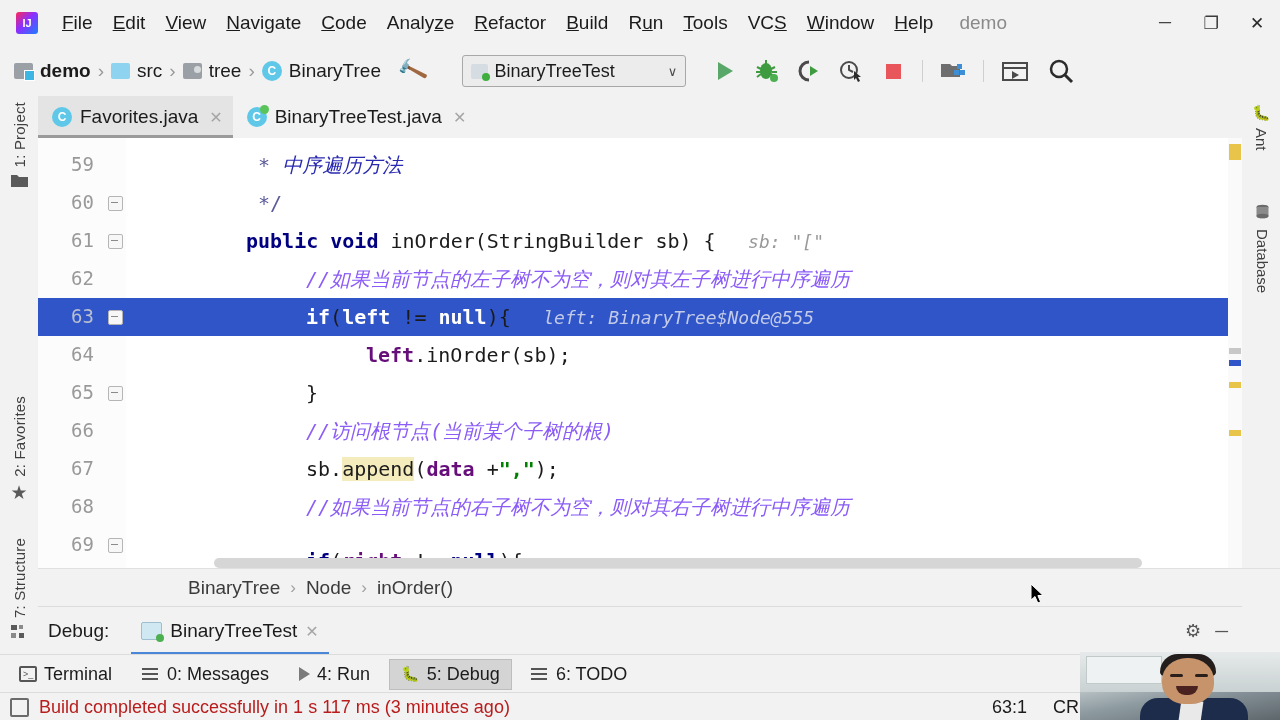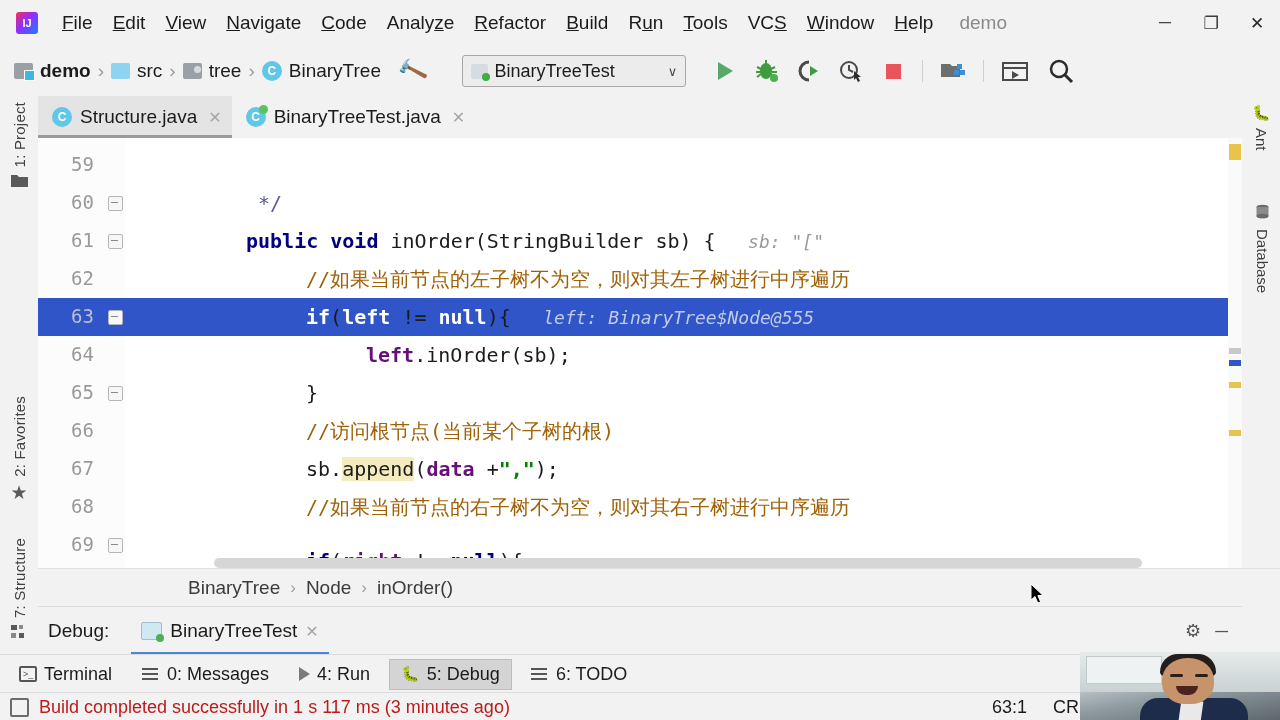--- a/index.html
+++ b/index.html
@@ -127,21 +127,21 @@
     border-radius:2px;background:#f7f7f7;}
   .foldmark:after{content:"";position:absolute;left:2px;top:5px;width:7px;height:1px;background:#8a8a8a;}
   .codearea{position:absolute;left:88px;top:0;right:0;height:100%;}
   .cline{position:absolute;left:0;width:100%;height:38px;white-space:pre;
     font-family:"DejaVu Sans Mono",monospace;font-size:20px;line-height:38px;color:#1b1b1b;}
   .cline.sel{background:#2f55c9;}
   .cline .txt{padding-left:120px;display:inline-block;}
   .kw{color:#000080;font-weight:bold;}
   .fld{color:#660e7a;font-weight:bold;}
   .str{color:#008000;font-weight:bold;}
-  .cmt{color:#a16207;}
+  .cmt{color:#8b5cf6;font-style:italic;}
   .doc{color:#2a2ab0;font-style:italic;}
   .docp{color:#5a5a9a;}
   .hint{color:#9a9a9a;font-style:italic;font-size:18px;}
   .cline.sel .kw,.cline.sel .fld,.cline.sel .str{color:#ffffff;}
   .cline.sel .hint{color:#c3cbe8;}
   .hl-ident{background:#f5ecbe;}
   .hscroll{position:absolute;left:176px;bottom:0;width:928px;height:10px;background:#d6d6d6;
     border-radius:5px;}
 
   
@@ -381,21 +381,21 @@
           <ellipse cx="7.5" cy="12" rx="6" ry="2.3" fill="#6a6a6a"></ellipse>
         </svg>
       </span>
       <span class="vtext-r">Database</span>
     </div>
   </div>
 
   <div class="tabsbar" id="editor-tabs">
       <div class="tab active">
         <span class="t-ico">C</span>
-        <span class="t-name">Structure.java</span>
+        <span class="t-name">Favorites.java</span>
         <span class="t-close">✕</span>
       </div>
       <div class="tab">
         <span class="t-ico test">C</span>
         <span class="t-name">BinaryTreeTest.java</span>
         <span class="t-close">✕</span>
       </div>
     </div>
 
   <div class="editor">
@@ -433,20 +433,21 @@
         </div>
         <div class="gutter-line" style="top: 350px;">
           <span class="num">68</span>
         </div>
         <div class="gutter-line" style="top: 388px;">
           <span class="num">69</span>
           <span class="foldmark"></span>
         </div>
       </div>
     <div class="codearea" id="codearea">
+        <div class="cline" style="top: 8px;"><span class="txt" style="padding-left:120px"><span class="docp"> * </span><span class="doc">中序遍历方法</span></span></div>
         <div class="cline" style="top: 46px;"><span class="txt" style="padding-left:120px"><span class="docp"> */</span></span></div>
         <div class="cline" style="top: 84px;"><span class="txt" style="padding-left:120px"><span class="kw">public void </span>inOrder(StringBuilder sb) {<span class="hint">   sb: "["</span></span></div>
         <div class="cline" style="top: 122px;"><span class="txt" style="padding-left:180px"><span class="cmt">//如果当前节点的左子树不为空，则对其左子树进行中序遍历</span></span></div>
         <div class="cline sel" style="top: 160px;"><span class="txt" style="padding-left:180px"><span class="kw">if</span>(<span class="fld">left</span> != <span class="kw">null</span>){<span class="hint">   left: BinaryTree$Node@555</span></span></div>
         <div class="cline" style="top: 198px;"><span class="txt" style="padding-left:240px"><span class="fld">left</span>.inOrder(sb);</span></div>
         <div class="cline" style="top: 236px;"><span class="txt" style="padding-left:180px">}</span></div>
         <div class="cline" style="top: 274px;"><span class="txt" style="padding-left:180px"><span class="cmt">//访问根节点(当前某个子树的根)</span></span></div>
         <div class="cline" style="top: 312px;"><span class="txt" style="padding-left:180px">sb.<span class="hl-ident">append</span>(<span class="fld">data</span> +<span class="str">","</span>);</span></div>
         <div class="cline" style="top: 350px;"><span class="txt" style="padding-left:180px"><span class="cmt">//如果当前节点的右子树不为空，则对其右子树进行中序遍历</span></span></div>
         <div class="cline" style="top: 404px;"><span class="txt" style="padding-left:180px"><span class="kw">if</span>(<span class="fld">right</span> != <span class="kw">null</span>){</span></div>

